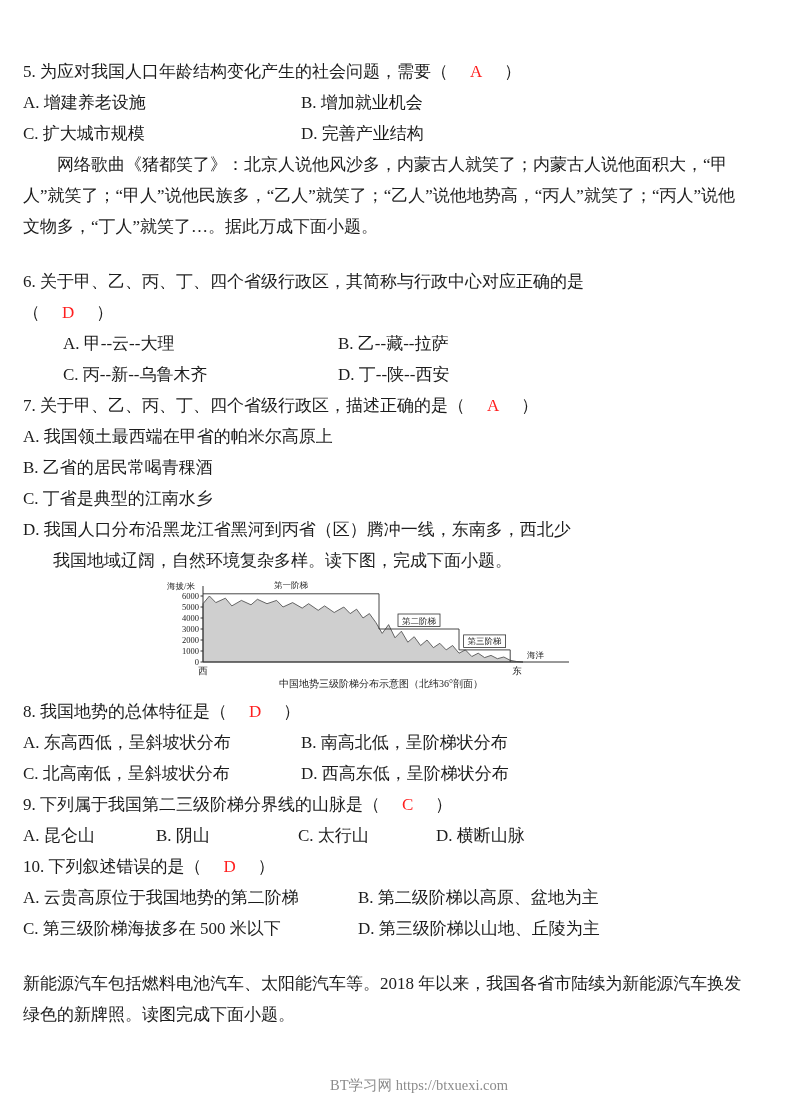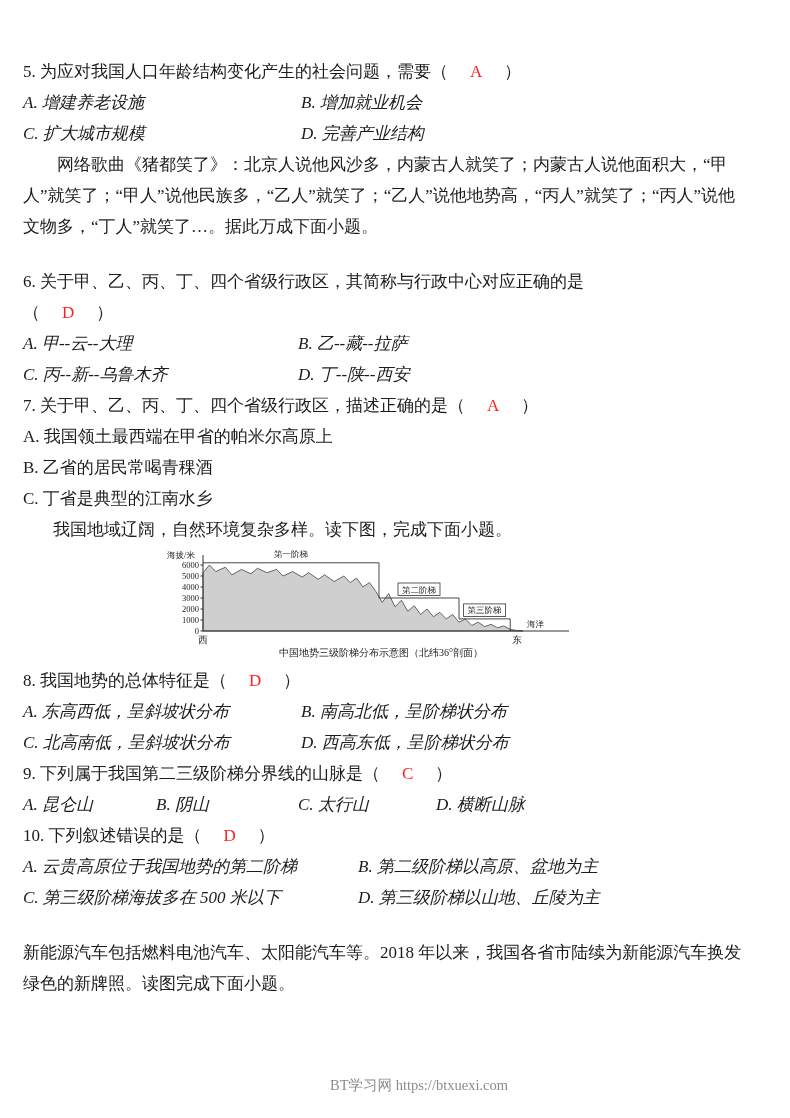--- a/index.html
+++ b/index.html
@@ -5,27 +5,27 @@
   * { margin: 0; padding: 0; box-sizing: border-box; }
   html, body { background: #ffffff; }
   body {
     width: 790px; height: 1118px;
     font-family: "Liberation Serif", "DejaVu Serif", serif;
     font-size: 17px; color: #1c1c1c;
     position: relative; overflow: hidden;
   }
   .content { padding: 56px 47px 0 23px; }
   .line { line-height: 31px; }
-  .row { display: flex; line-height: 31px; font-style: italic; }
+  .row { display: flex; line-height: 31px; }
   p.line { line-height: 31px; }
   .ans { color: var(--answer-color, #ff0000); margin: 0 22px; }
   .indent { text-indent: 2em; }
   .pad1 { padding-left: 30px; }
   .w278 { width: 278px; flex: none; }
-  .w275 { width: 275px; flex: none; }
+  .w275 { width: 275px; flex: none; margin-left: 40px; }
   .w335 { width: 335px; flex: none; }
   .w133 { width: 133px; flex: none; }
   .w142 { width: 142px; flex: none; }
   .w138 { width: 138px; flex: none; }
   .gap { height: 24px; }
   .gap2 { height: 24px; }
   .chart-wrap { margin: 4px 0 4px 138px; width: 430px; }
   .chart-wrap svg { display: block; font-family: inherit; }
   .footer {
     position: absolute; bottom: 24px; left: 0; width: 100%;
@@ -60,20 +60,21 @@
     </div>
   <div class="row">
       <span class="w275">C. 丙--新--乌鲁木齐</span>
       <span>D. 丁--陕--西安</span>
     </div>
 
   <div class="line"><span>7. 关于甲、乙、丙、丁、四个省级行政区，描述正确的是（</span><span class="ans">A</span><span>）</span></div>
   <div class="line">A. 我国领土最西端在甲省的帕米尔高原上</div>
   <div class="line">B. 乙省的居民常喝青稞酒</div>
   <div class="line">C. 丁省是典型的江南水乡</div>
+  <div class="line">D. 我国人口分布沿黑龙江省黑河到丙省（区）腾冲一线，东南多，西北少</div>
 
   <div class="line pad1">我国地域辽阔，自然环境复杂多样。读下图，完成下面小题。</div>
 
   <figure class="chart-wrap">
     <svg viewBox="0 0 430 112" width="430" height="112">
         <polygon points="42,82 42.0,23.7 48.4,16.0 54.8,22.6 64.4,18.2 70.8,25.9 80.4,20.4 90.0,24.8 96.4,19.3 106.0,23.7 115.6,20.4 122.0,27.0 131.6,22.6 141.2,28.1 147.6,23.7 157.2,30.3 163.6,25.9 173.2,32.5 182.8,27.0 189.2,33.6 195.6,29.2 202.0,38.0 208.4,33.6 214.8,42.4 221.2,53.4 227.6,44.6 234.0,57.8 240.4,51.2 246.8,62.2 253.2,56.7 259.6,65.5 266.0,60.0 272.4,67.7 278.8,63.3 285.2,69.9 291.6,65.5 298.0,73.2 304.4,69.9 310.8,76.5 317.2,73.2 323.6,77.6 330.0,75.4 336.4,78.7 342.8,77.0 349.2,80.3 355.6,81.5 362.0,82.0 362.0,82" fill="#cfcfcf" stroke="#444" stroke-width="0.8"></polygon>
         <line x1="42" y1="6" x2="42" y2="82" stroke="#333" stroke-width="1"></line>
         <line x1="42" y1="82" x2="408" y2="82" stroke="#333" stroke-width="1"></line>
         <line x1="39.5" y1="16" x2="42" y2="16" stroke="#333" stroke-width="1"></line>
         <text x="38" y="19" font-size="8.5" text-anchor="end" fill="#222">6000</text>

